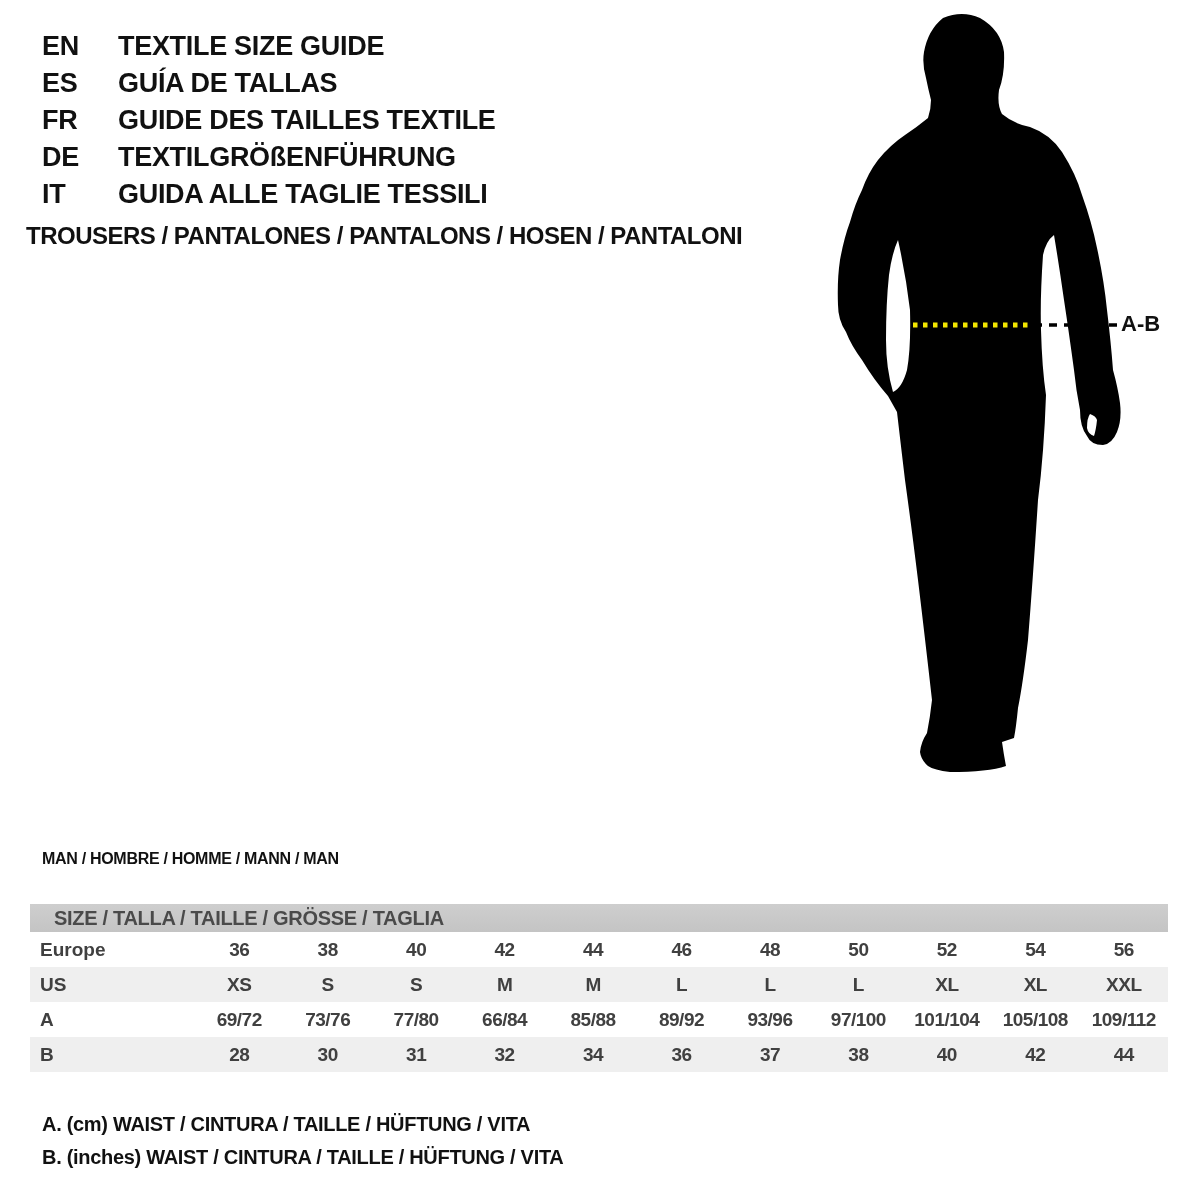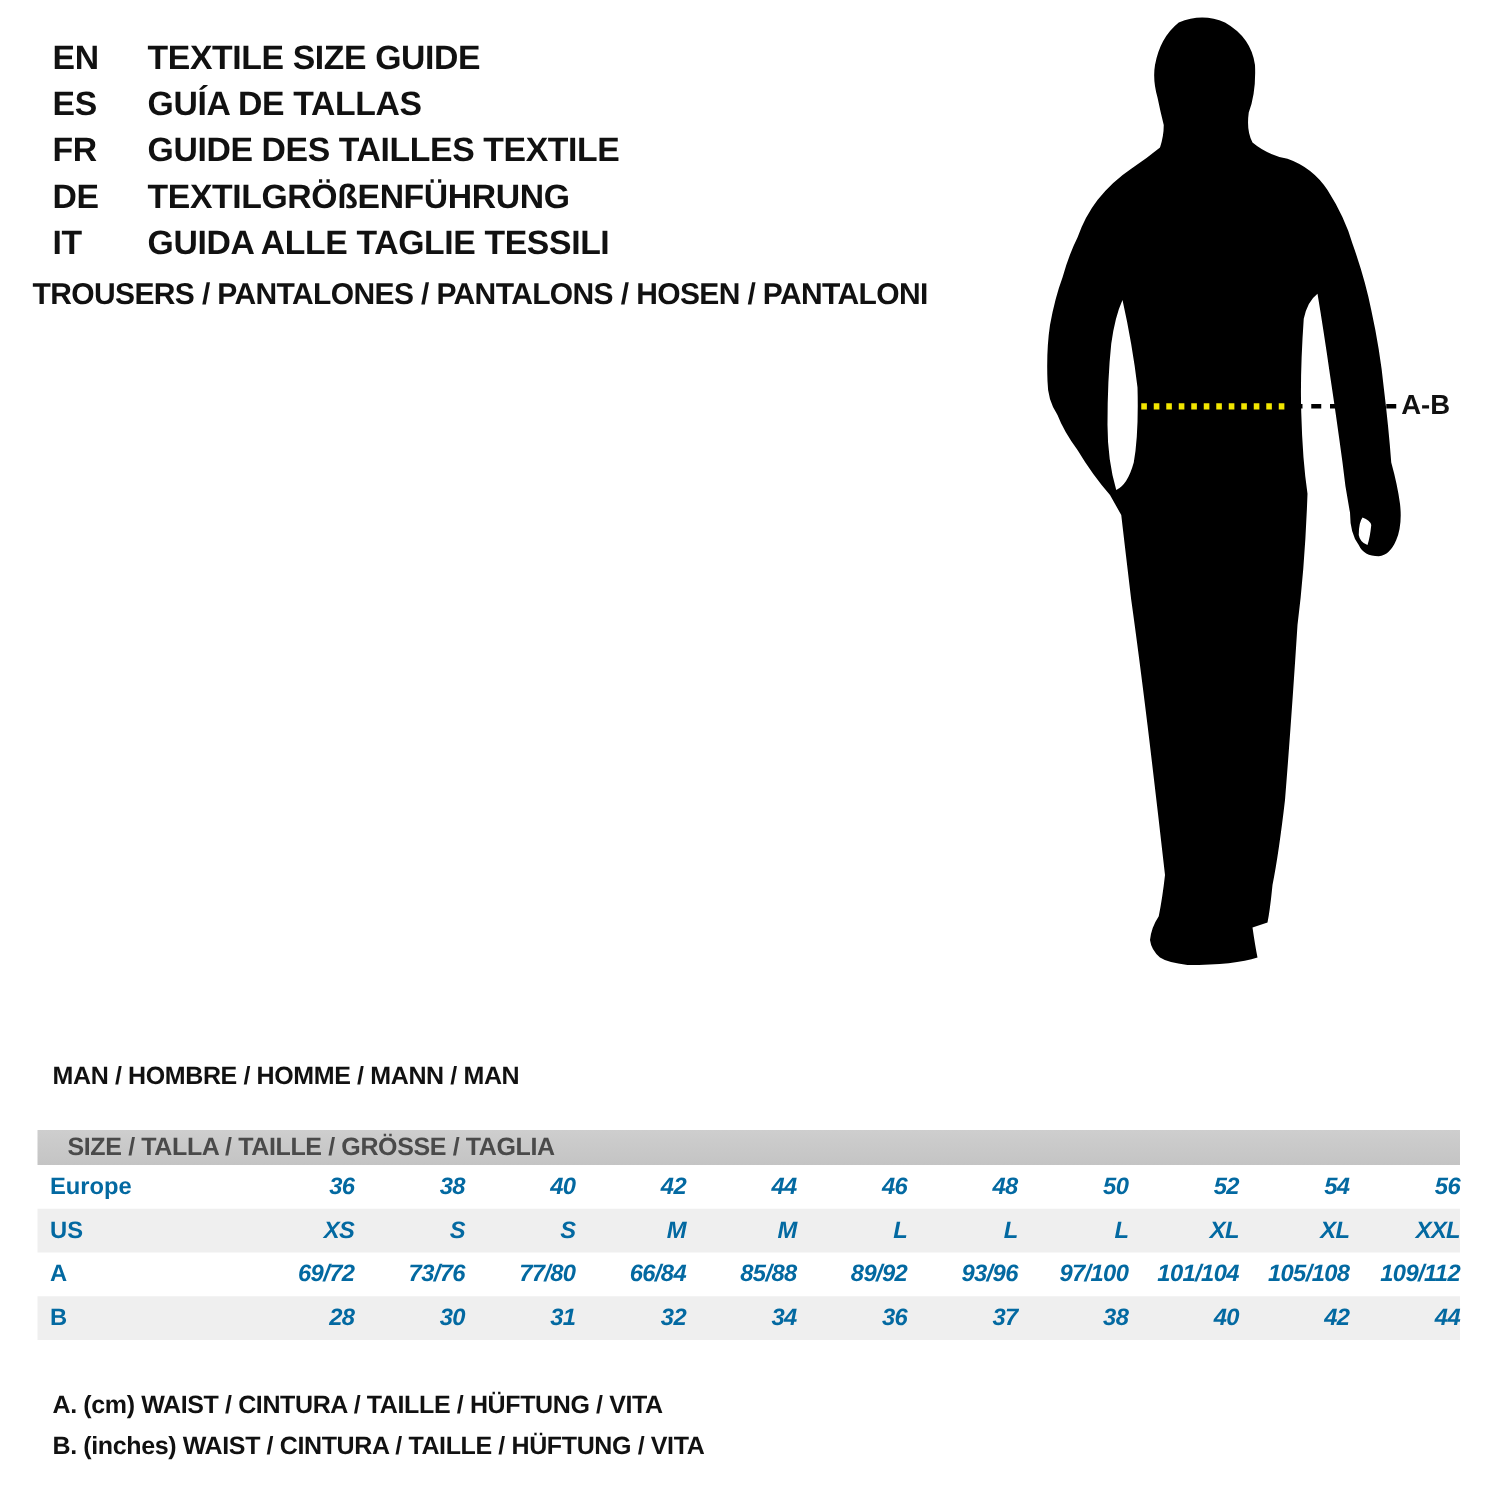--- a/index.html
+++ b/index.html
@@ -11,29 +11,29 @@
   
   .lang-block{position:absolute;left:42px;top:28px;}
   .lang-row{display:flex;line-height:37px;font-size:27px;font-weight:700;letter-spacing:-0.3px;white-space:nowrap;}
   .lang-code{width:76px;flex:0 0 76px;}
   
   .garment-heading{position:absolute;left:26px;top:222px;font-size:24px;font-weight:700;letter-spacing:-0.5px;white-space:nowrap;}
   
   .figure-wrap{position:absolute;left:818px;top:8px;width:320px;height:790px;}
   .measure-label{position:absolute;left:1121px;top:311px;font-size:22px;font-weight:700;letter-spacing:0px;}
   
-  .section-heading{position:absolute;left:42px;top:850px;font-size:20px;font-weight:700;letter-spacing:-0.3px;}
+  .section-heading{position:absolute;left:42px;top:850px;font-size:16px;font-weight:700;letter-spacing:-0.3px;}
   
   .size-table{position:absolute;left:30px;top:904px;width:1138px;}
   .table-header{height:28px;line-height:28px;background:linear-gradient(#cecece,#c4c4c4);
     color:#4a4a4a;font-size:20px;font-weight:700;padding-left:24px;letter-spacing:-0.3px;}
-  .t-row{display:flex;height:35px;line-height:35px;font-size:19px;font-weight:700;color:#0369a1;}
+  .t-row{display:flex;height:35px;line-height:35px;font-size:19px;font-weight:700;color:#404040;}
   .t-row.alt{background:#efefef;}
   .row-label{flex:0 0 155px;padding-left:10px;text-align:left;font-weight:700;}
-  .cell{flex:1 1 0;text-align:right;letter-spacing:-0.5px;font-style:italic;}
+  .cell{flex:1 1 0;text-align:center;letter-spacing:-0.5px;}
   
   .footnotes{position:absolute;left:42px;top:1108px;font-size:20px;font-weight:700;line-height:33px;letter-spacing:-0.3px;}
 </style>
 </head>
 <body>
 
 <div class="lang-block">
   <div class="lang-row">
     <span class="lang-code">EN</span>
     <span class="lang-title">TEXTILE SIZE GUIDE</span>

